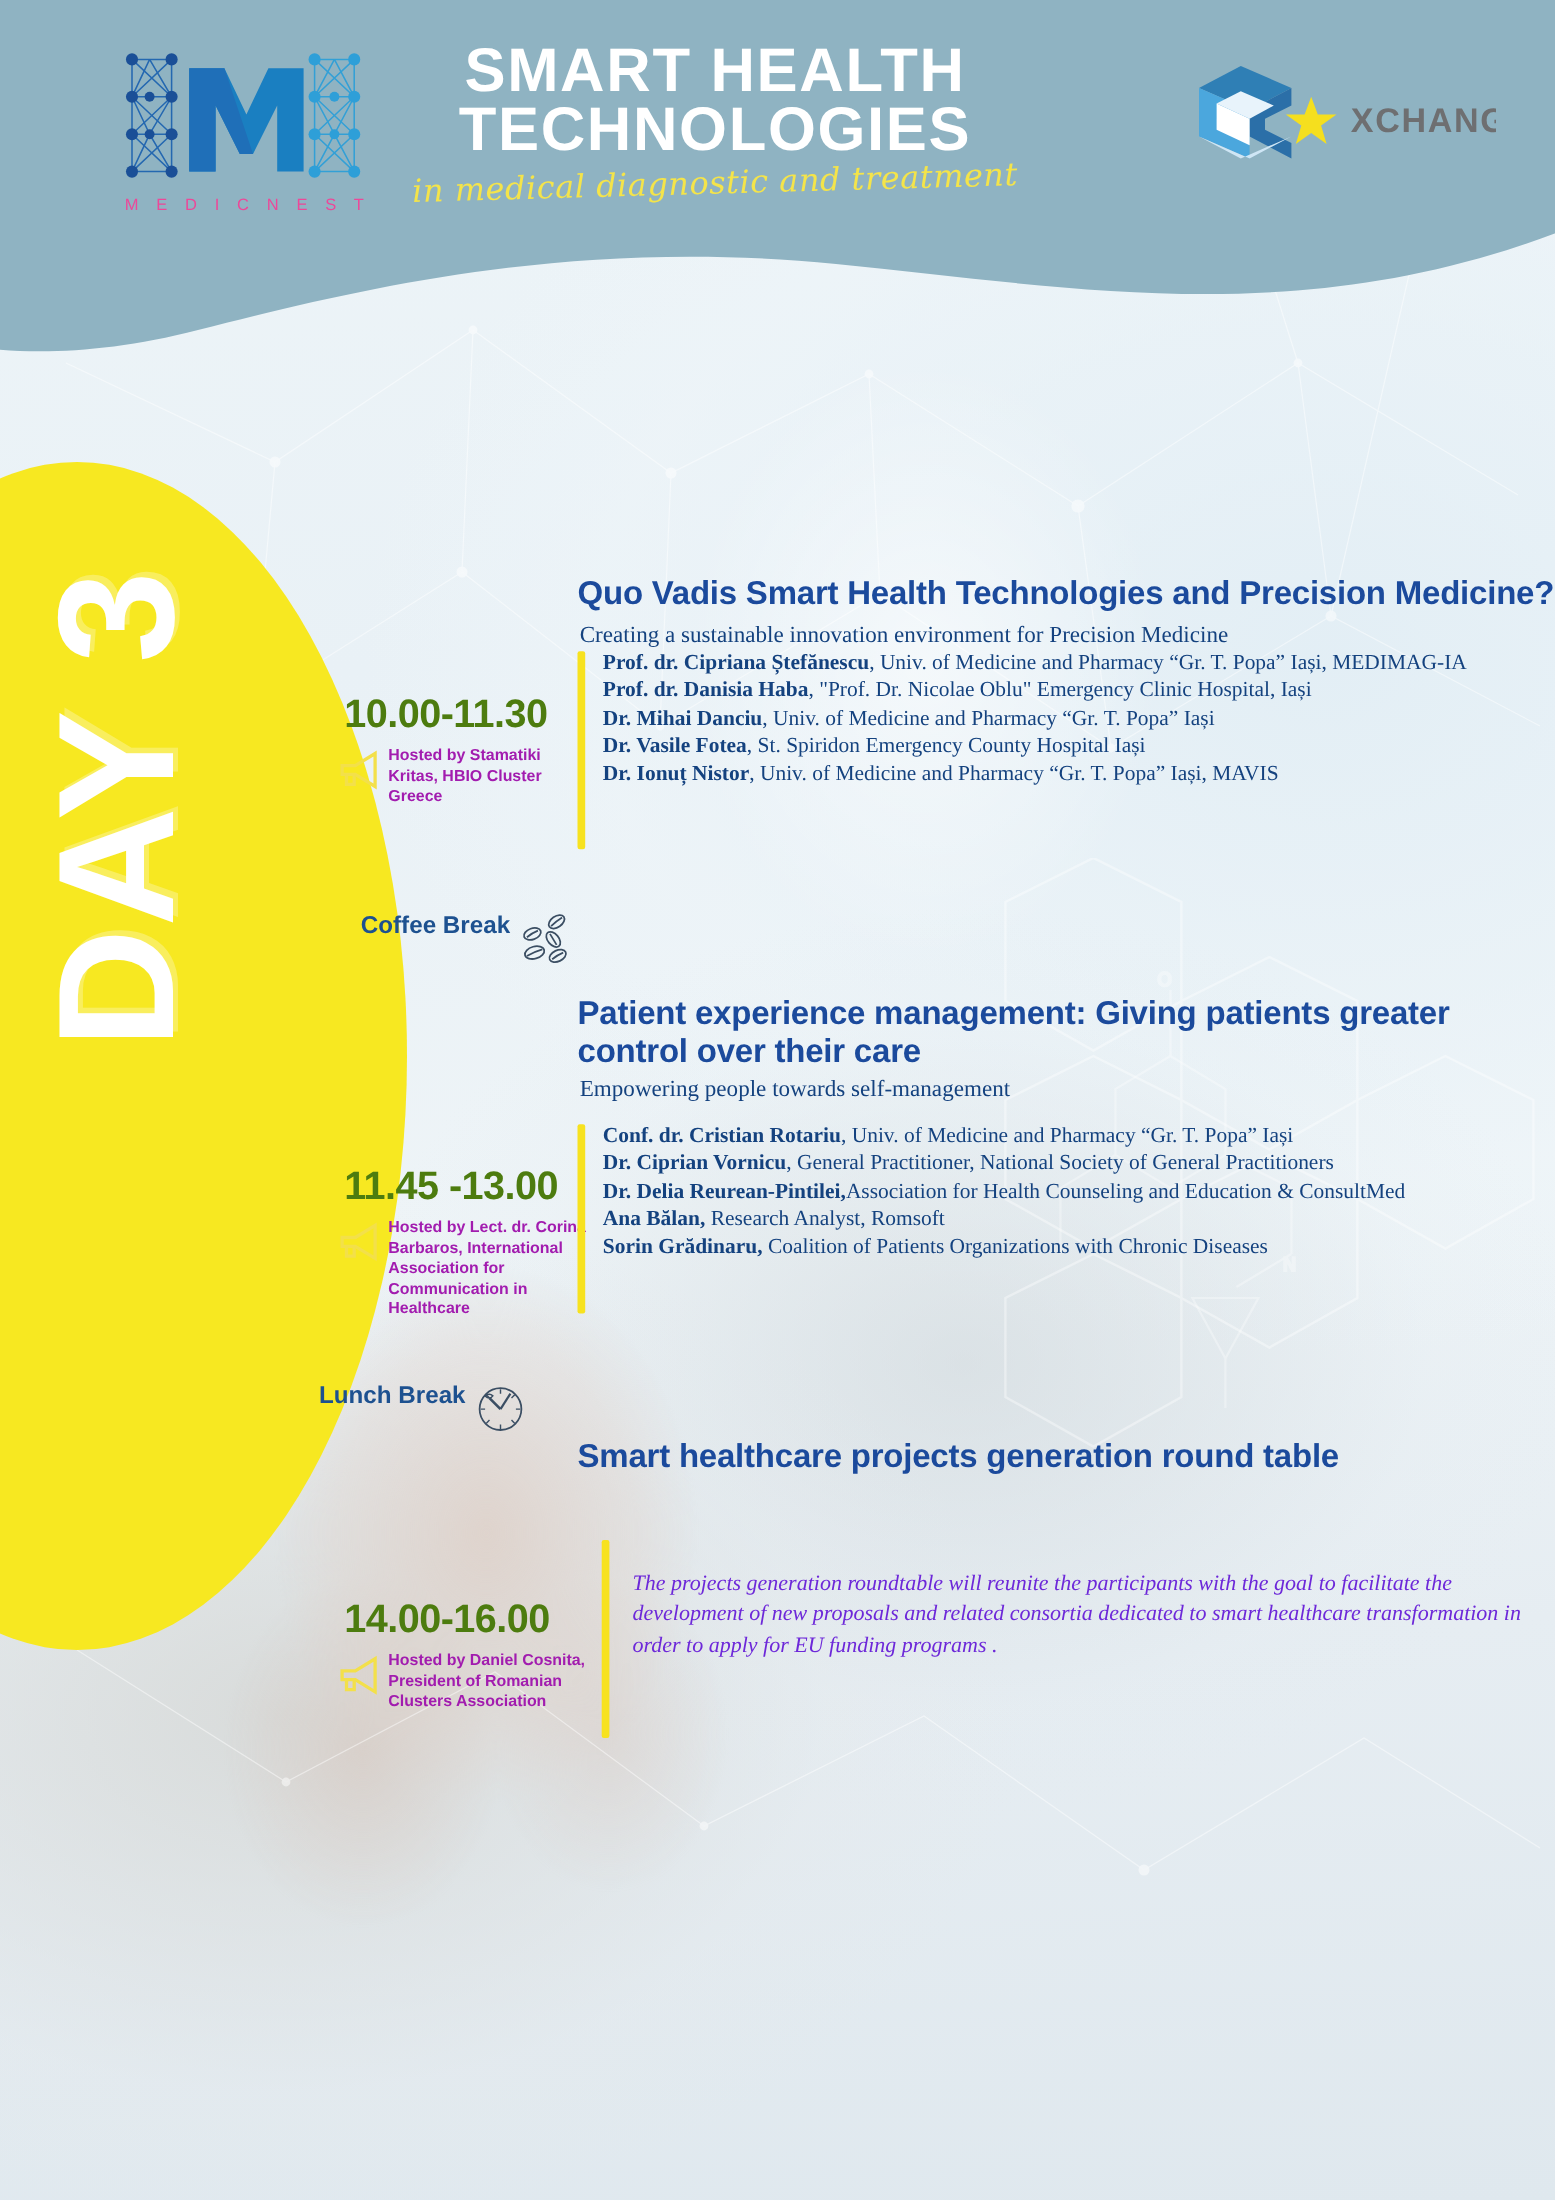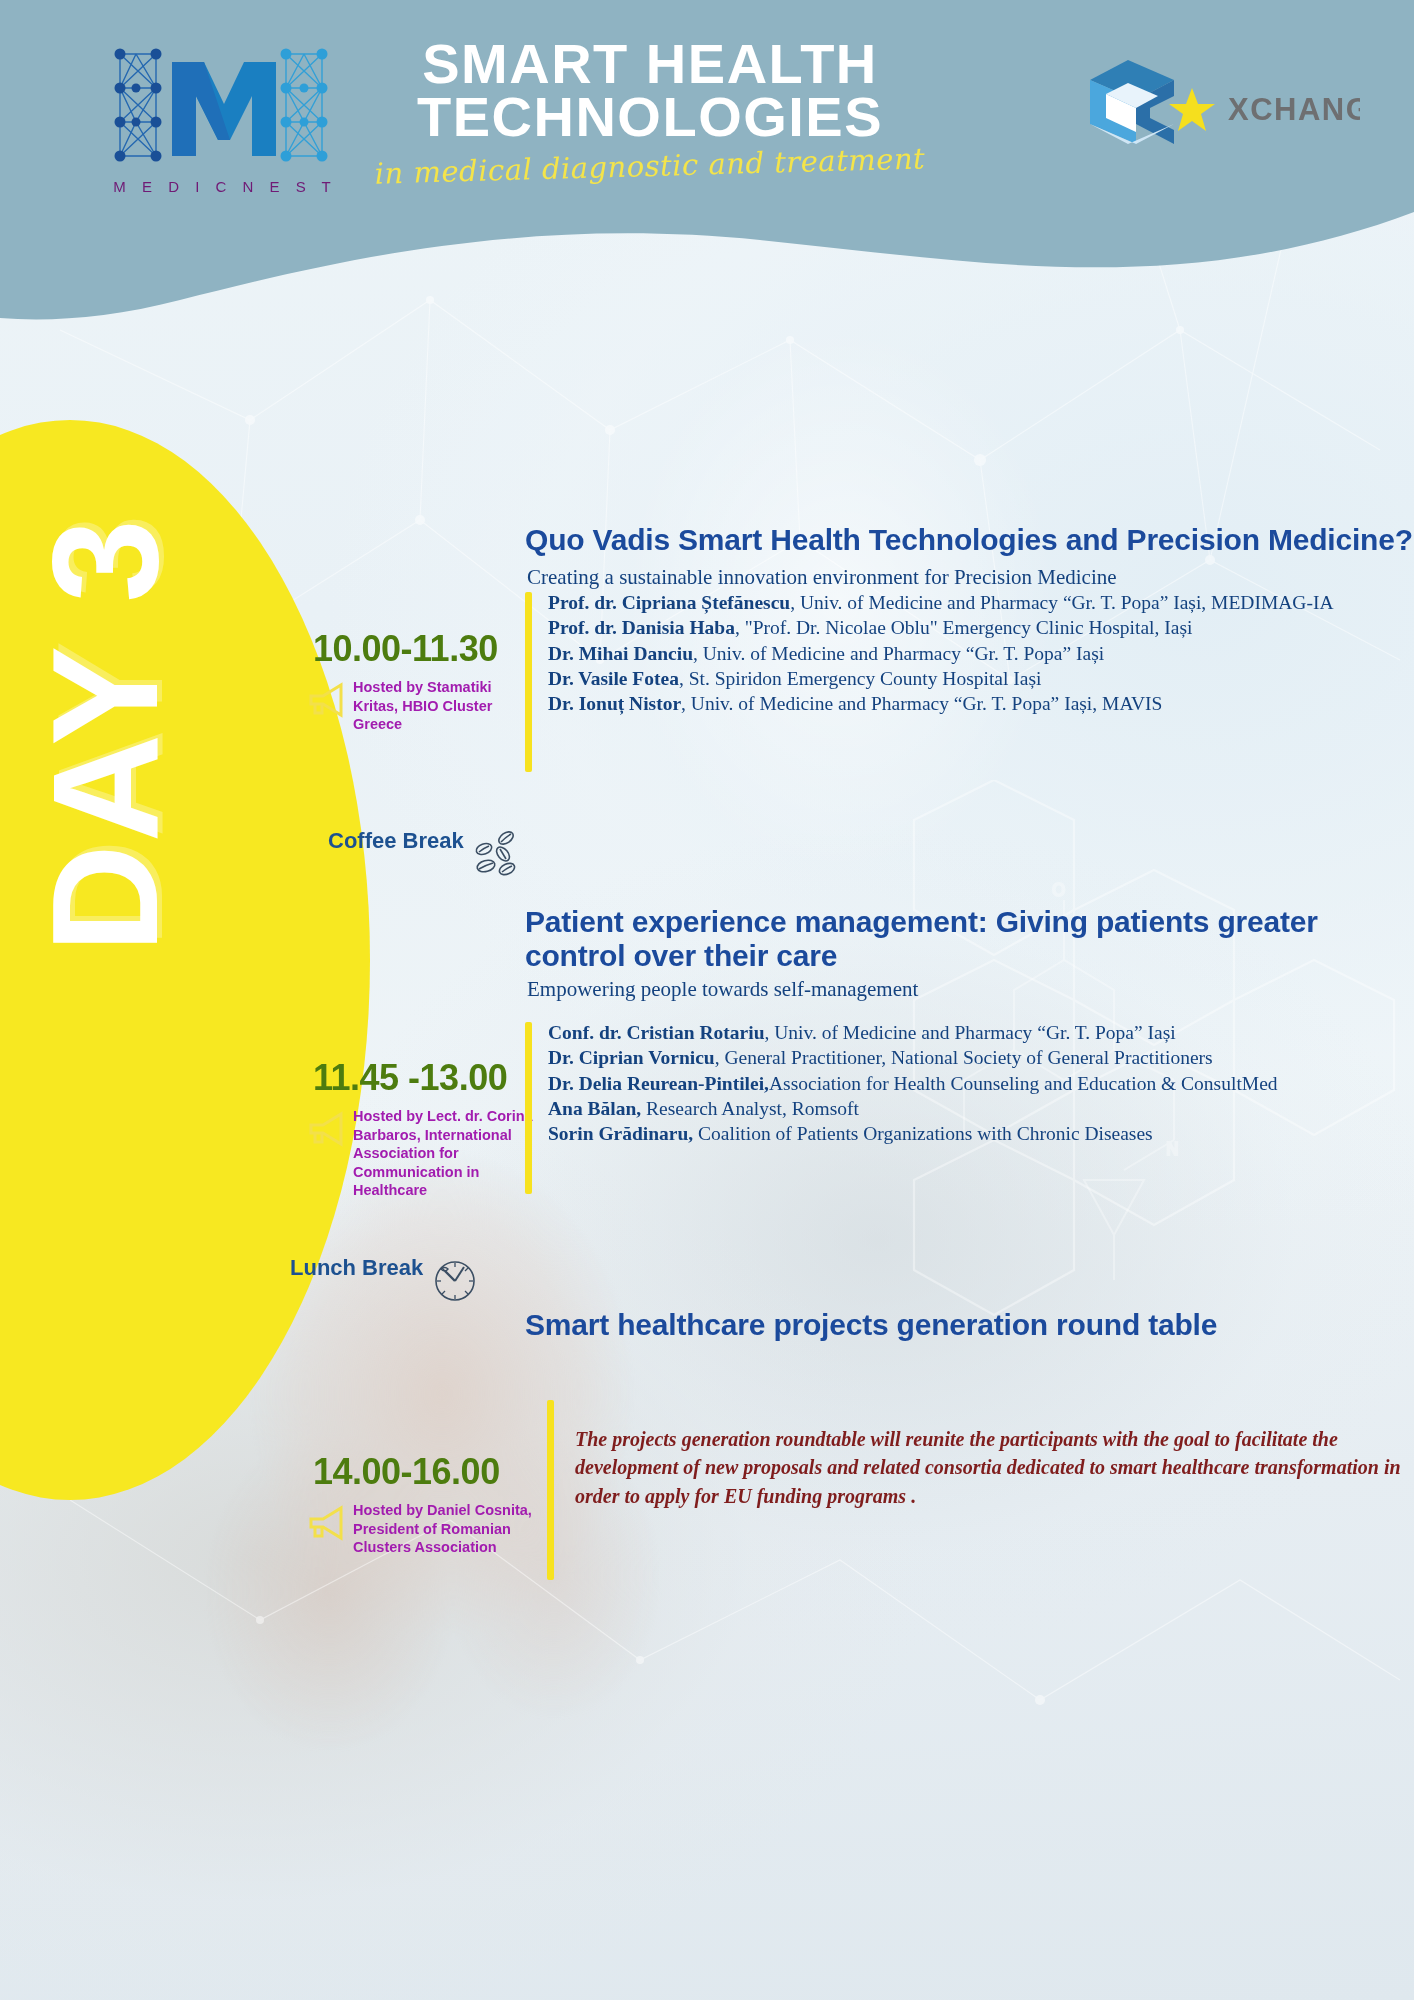--- a/index.html
+++ b/index.html
@@ -35,21 +35,21 @@
   .mol{position:absolute;right:120px;top:880px;width:420px;height:420px;opacity:.45;}
 
   
   .header-band{
     position:absolute;left:0;top:0;width:1414px;height:330px;overflow:hidden;
   }
   .header-shape{position:absolute;left:0;top:0;width:1414px;height:330px;}
   .logo-mn{position:absolute;left:100px;top:40px;width:250px;height:130px;}
   .mn-caption{
     position:absolute;left:100px;top:178px;width:250px;text-align:center;
-    font-size:15px;letter-spacing:6px;color:#701a75;font-weight:400;
+    font-size:15px;letter-spacing:6px;color:#ec4899;font-weight:400;
   }
   .title-wrap{position:absolute;left:330px;top:38px;width:640px;text-align:center;}
   .title-line{
     font-weight:800;font-size:56px;line-height:.94;color:#ffffff;
     letter-spacing:1.5px;text-transform:uppercase;
   }
   .title-script{
     margin-top:6px;font-family:"DejaVu Serif",serif;font-style:italic;
     font-size:29px;color:#f4e44a;letter-spacing:.5px;
     transform:rotate(-1.6deg);
@@ -95,22 +95,22 @@
   .speakers{
     font-family:"Liberation Serif",serif;color:#14427f;
     font-size:19.5px;line-height:1.30;
   }
   .speakers b{font-weight:700;}
   .breaklbl{
     color:#1d5190;font-size:22px;font-weight:600;
   }
   .break-row{display:flex;gap:6px;}
   .para{
-    font-family:"Liberation Serif",serif;font-style:italic;font-weight:700;
-    color:#7f1d1d;font-size:20px;line-height:1.42;
+    font-family:"Liberation Serif",serif;font-style:italic;font-weight:400;
+    color:#6d28d9;font-size:20px;line-height:1.42;
   }
 </style>
 </head>
 <body>
 
 <div class="bg-base"></div>
 <div class="bg-coat"></div>
 <div class="bg-hand"></div>
 
 <svg class="net" viewBox="0 0 1414 2000" preserveAspectRatio="none">

